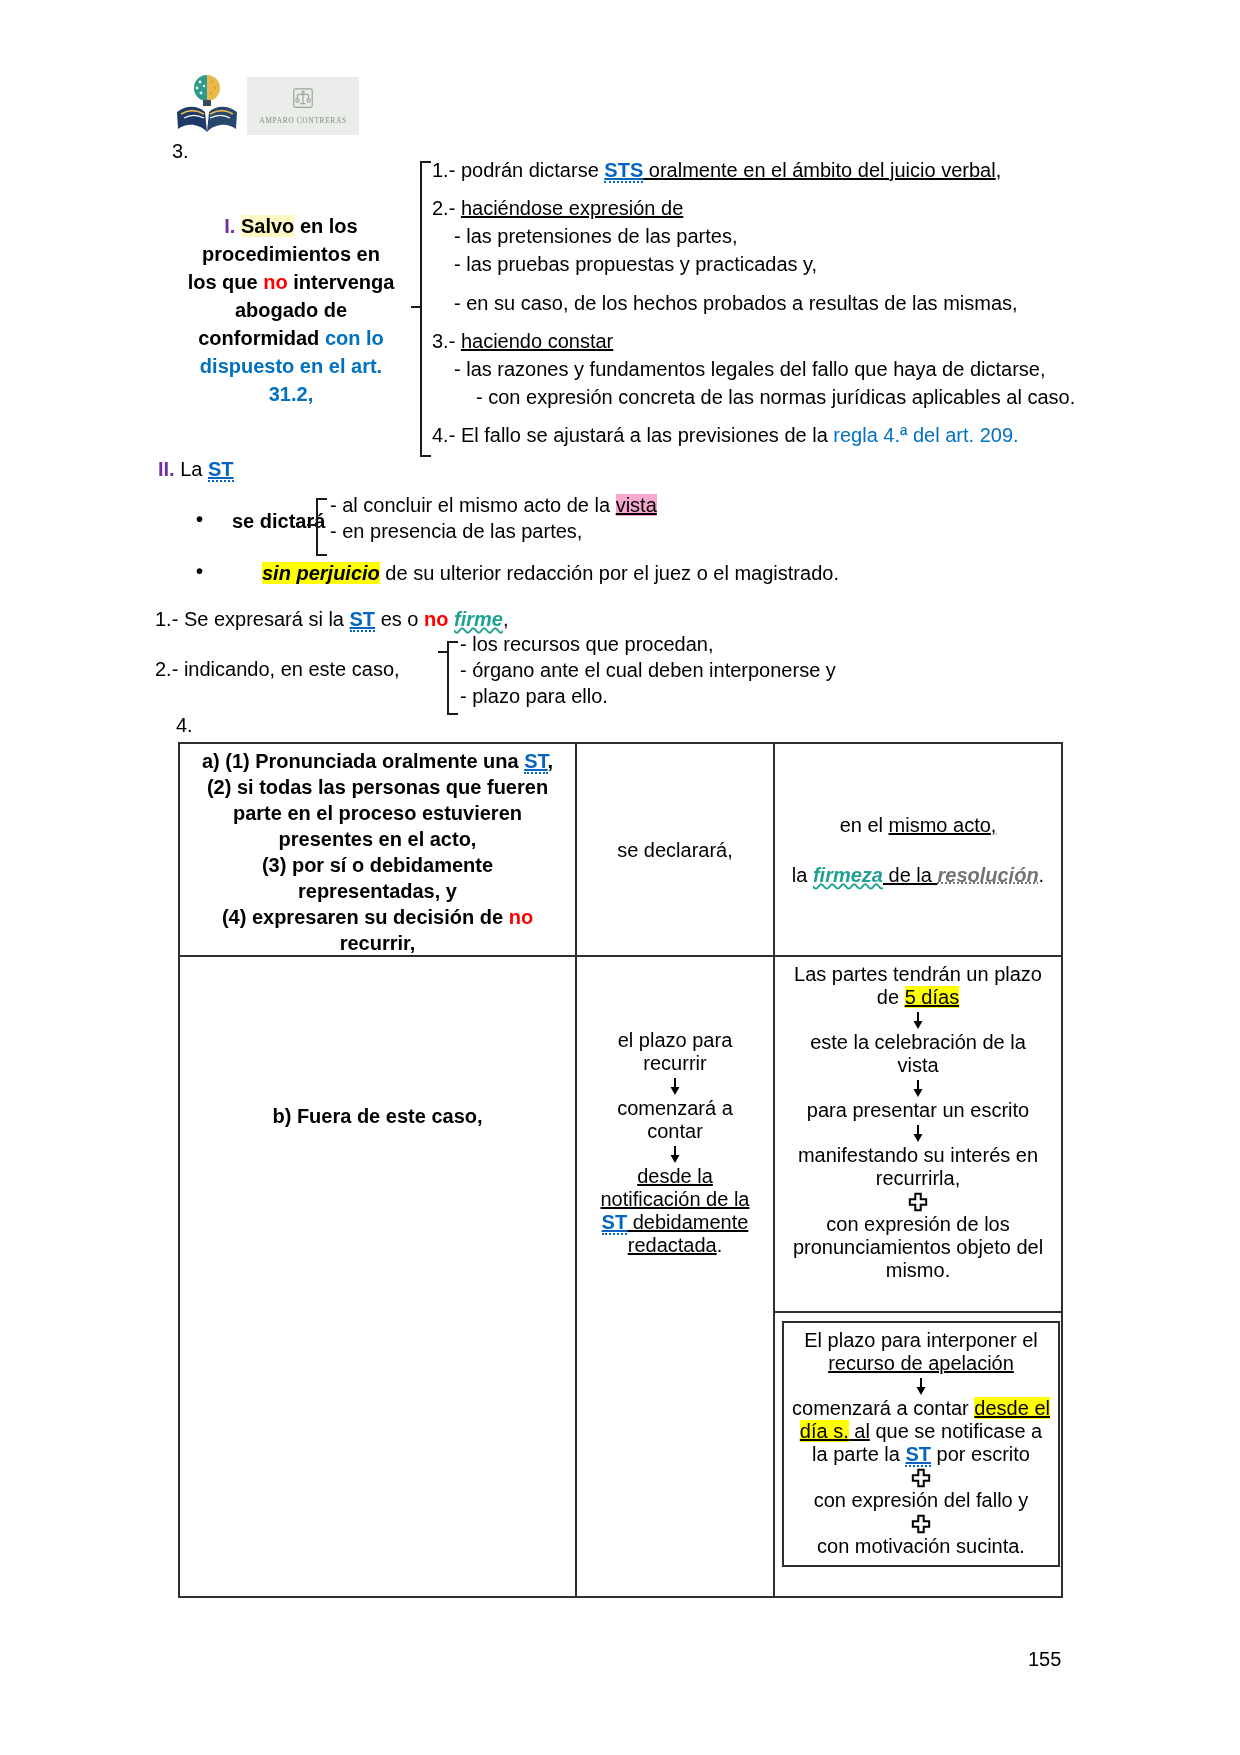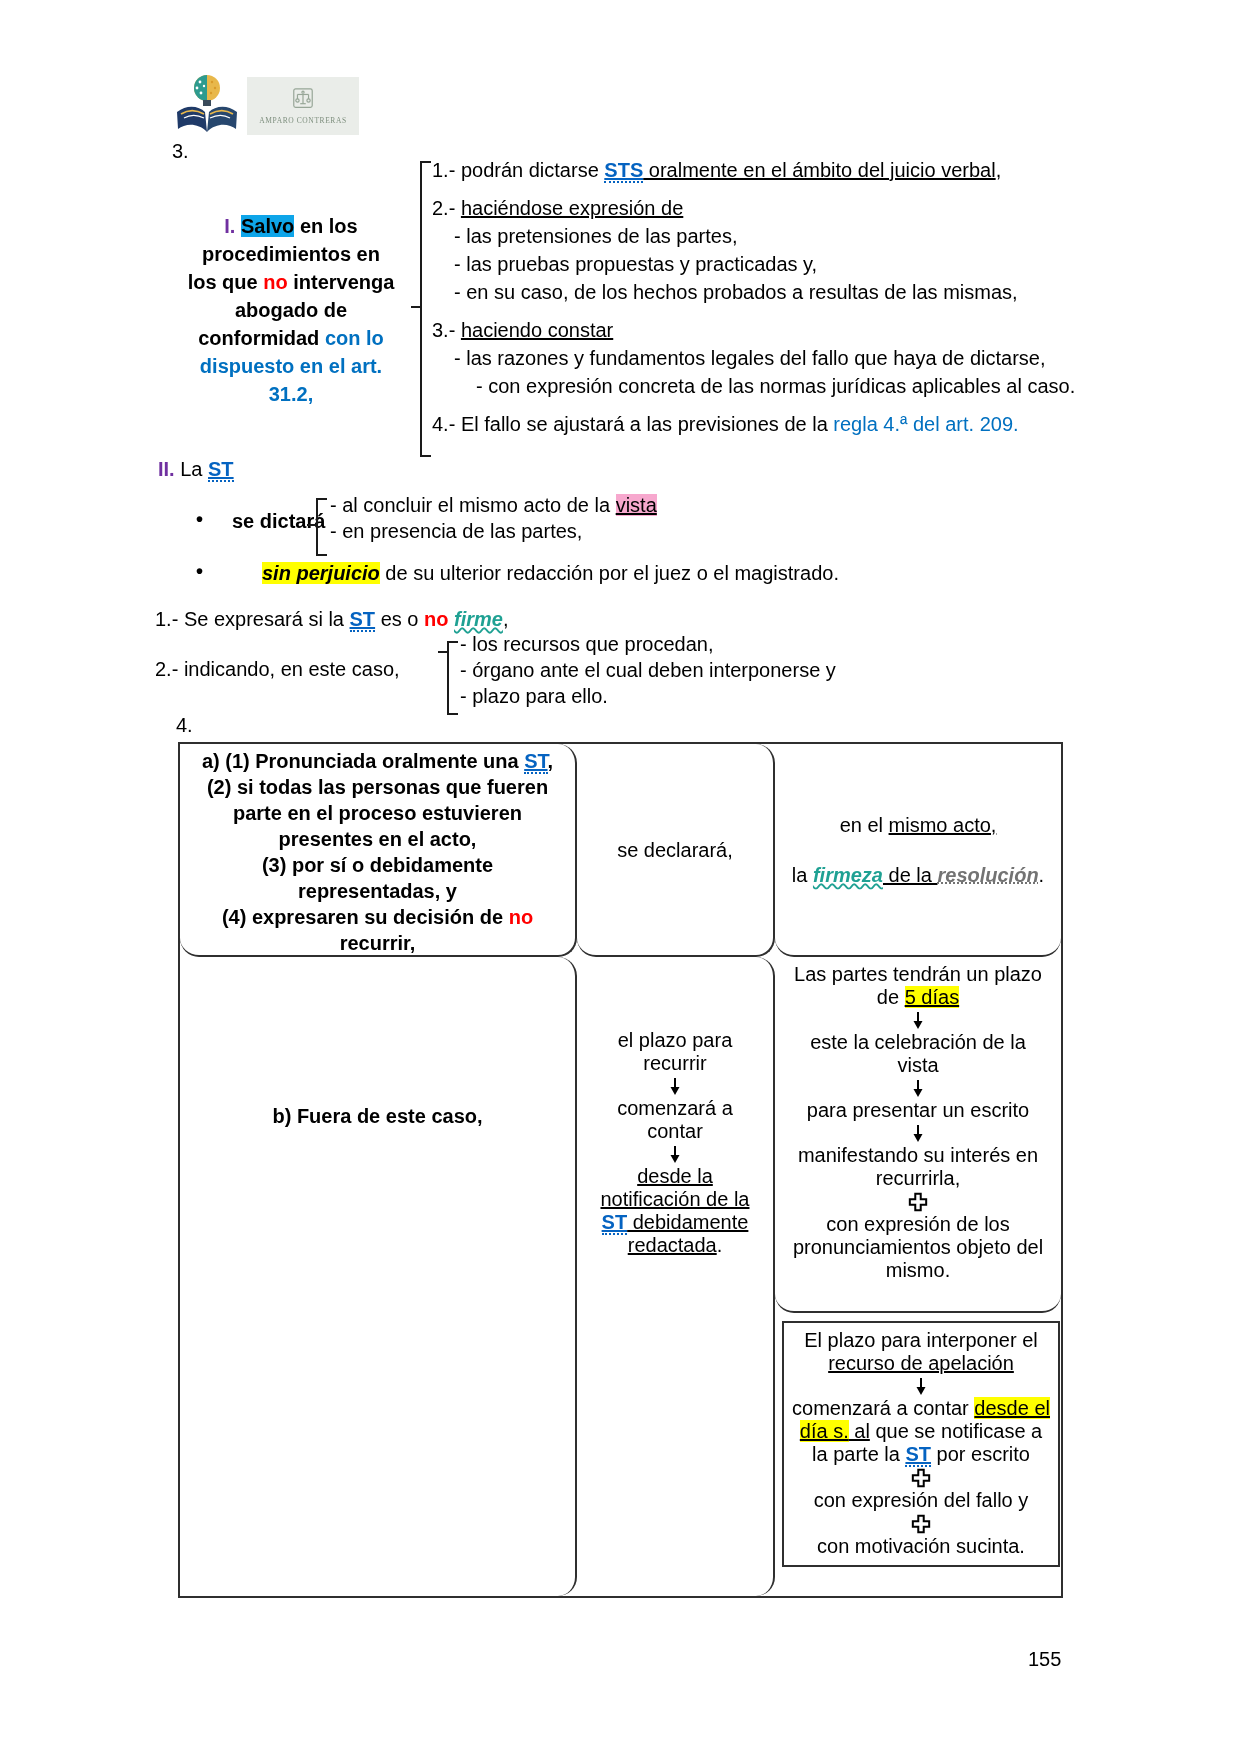--- a/index.html
+++ b/index.html
@@ -8,21 +8,21 @@
   .abs{position:absolute;}
 
   
   .s-p{}
   .s-b{font-weight:700;}
   .s-u{text-decoration:underline;}
   .s-st{color:#0563c1;font-weight:700;text-decoration:underline;border-bottom:2px dotted #0563c1;}
   .s-red{color:#ff0000;font-weight:700;}
   .s-blue{color:#0070c0;}
   .s-purple{color:#7030a0;font-weight:700;}
-  .s-hy{background:#0ea5e9;}
+  .s-hy{background:#fef9c3;}
   .s-hyu{background:#ffff00;text-decoration:underline;}
   .s-hyi{background:#ffff00;font-weight:700;font-style:italic;}
   .s-hp{background:#f7a8ce;text-decoration:underline;}
   .s-tw{color:#1fa193;font-weight:700;font-style:italic;text-decoration:underline wavy;text-decoration-thickness:1.5px;}
   .s-sd{color:#737373;font-weight:700;font-style:italic;text-decoration:underline dotted;text-decoration-thickness:2px;}
 
   .rline{line-height:26px;white-space:nowrap;}
   .group .rline{line-height:28px;}
 
   
@@ -33,21 +33,21 @@
 
   .left-block{width:232px;text-align:center;font-weight:700;font-size:20px;}
   .left-block .rline{line-height:28px;white-space:nowrap;}
 
   .bullet-dot::before{content:"\2022";font-weight:700;}
 
   
   .tbl{position:absolute;left:178px;top:742px;width:885px;height:856px;
        border:2px solid #2f2f2f;box-sizing:border-box;}
   .trow{display:flex;box-sizing:border-box;}
-  .tcell{box-sizing:border-box;text-align:center;border-radius:19px;}
+  .tcell{box-sizing:border-box;text-align:center;}
   .bR{border-right:2px solid #2f2f2f;}
   .bB{border-bottom:2px solid #2f2f2f;}
   .rowA{height:213px;}
   .rowB{height:639px;}
   .cA1{width:397px;padding-top:4px;font-weight:700;}
   .cA1 .rline{line-height:26px;}
   .cA2{width:198px;display:flex;align-items:center;justify-content:center;}
   .cA3{flex:1;display:flex;flex-direction:column;align-items:center;justify-content:center;gap:24px;}
   .cB1{width:397px;padding-top:146px;font-weight:700;}
   .cB2{width:198px;padding-top:72px;}
@@ -121,21 +121,21 @@
 
   <div class="brk" style="left:420px;top:163px;height:292px;">
     <span class="mid" style="top:143px;"></span>
   </div>
 
   <div class="abs group" style="left:432px;top:156px;">
       <div class="rline"><span class="s-p">1.- podrán dictarse </span><span class="s-st">STS</span><span class="s-u"> oralmente en el ámbito del juicio verbal</span><span class="s-p">,</span></div>
       <div class="rline" style="margin-top: 10px;"><span class="s-p">2.- </span><span class="s-u">haciéndose expresión de</span></div>
       <div class="rline" style="margin-left: 22px;"><span class="s-p">- las pretensiones de las partes,</span></div>
       <div class="rline" style="margin-left: 22px;"><span class="s-p">- las pruebas propuestas y practicadas y,</span></div>
-      <div class="rline" style="margin-left: 22px;"><span class="s-p">- en su caso, de los hechos probados a resultas de las mismas,</span></div>
+      <div class="rline" style="margin-left: 22px; margin-top: 11px;"><span class="s-p">- en su caso, de los hechos probados a resultas de las mismas,</span></div>
       <div class="rline" style="margin-top: 10px;"><span class="s-p">3.- </span><span class="s-u">haciendo constar</span></div>
       <div class="rline" style="margin-left: 22px;"><span class="s-p">- las razones y fundamentos legales del fallo que haya de dictarse,</span></div>
       <div class="rline" style="margin-left: 44px;"><span class="s-p">- con expresión concreta de las normas jurídicas aplicables al caso.</span></div>
       <div class="rline" style="margin-top: 10px;"><span class="s-p">4.- El fallo se ajustará a las previsiones de la </span><span class="s-blue">regla 4.ª del art. 209.</span></div>
     </div>
 
   <div class="abs" style="left:158px;top:456px;">
       <div class="rline"><span class="s-purple">II.</span><span class="s-p"> La </span><span class="s-st">ST</span></div>
     </div>
 

